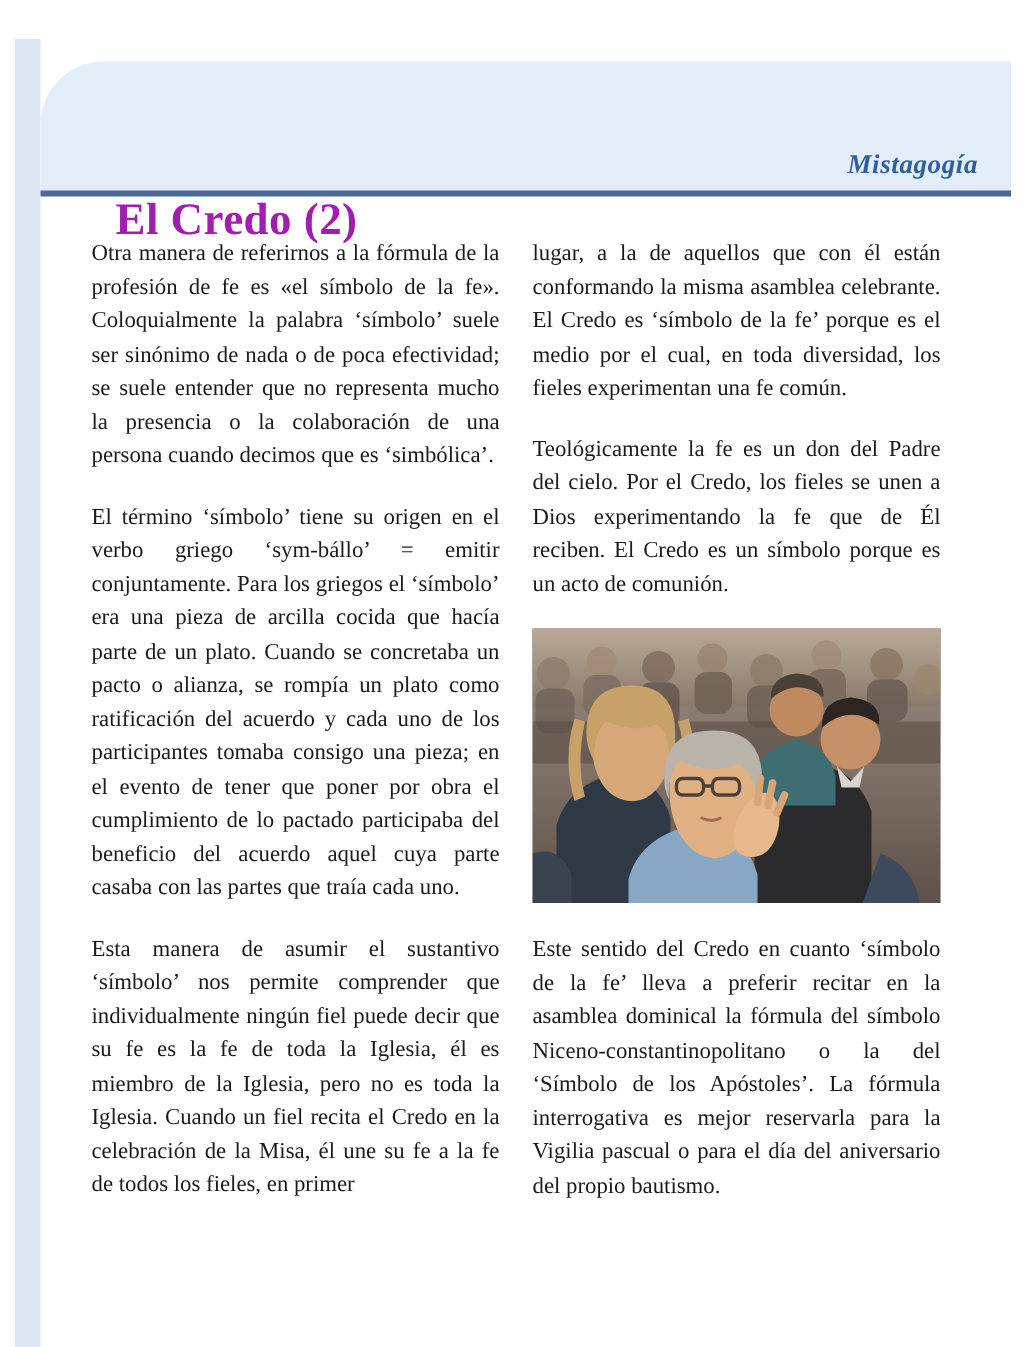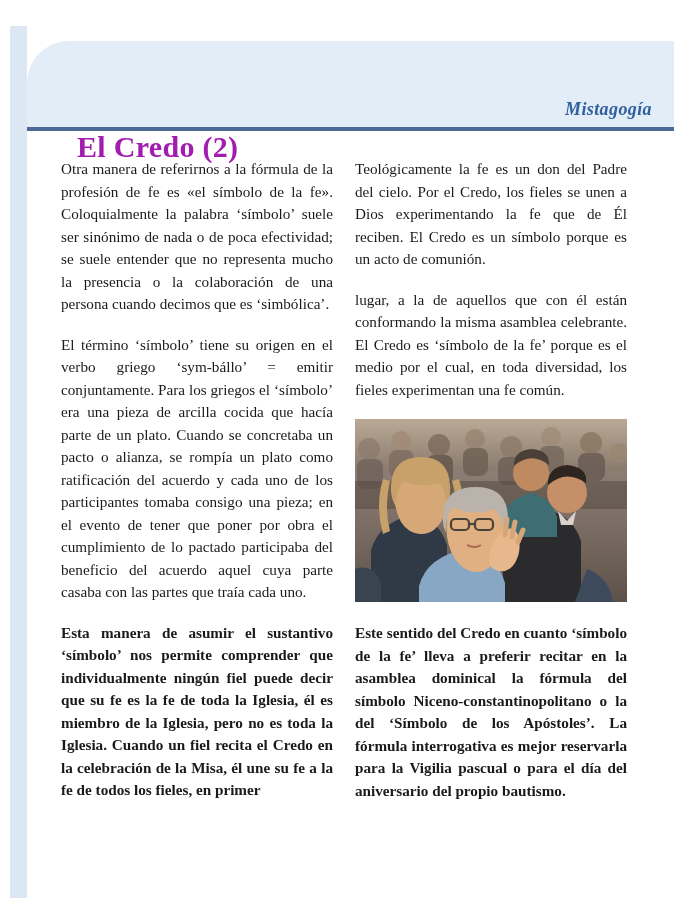--- a/index.html
+++ b/index.html
@@ -96,21 +96,21 @@
   p.para {
     margin: 0 0 18px 0;
     font-family: "Liberation Serif", serif;
     font-size: 15.2px;
     line-height: 22.5px;
     color: #1a1a1a;
     text-align: justify;
     text-justify: inter-word;
     hyphens: none;
   }
-  p.para:last-child { margin-bottom: 0; font-weight: bold; }
+  p.para:last-child { margin-bottom: 0; }
 
   
   .photo {
     position: relative;
     width: 272px;
     height: 183px;
     margin: 6px 0 20px 0;
     overflow: hidden;
     background: #6b5f55;
   }
@@ -130,22 +130,22 @@
 
   <div class="content">
 
     <div class="col col-left">
       <p class="para">Otra manera de referirnos a la fórmula de la profesión de fe es «el símbolo de la fe». Coloquialmente la palabra ‘símbolo’ suele ser sinónimo de nada o de poca efectividad; se suele entender que no representa mucho la presencia o la colaboración de una persona cuando decimos que es ‘simbólica’.</p>
       <p class="para">El término ‘símbolo’ tiene su origen en el verbo griego ‘sym-bállo’ = emitir conjuntamente. Para los griegos el ‘símbolo’ era una pieza de arcilla cocida que hacía parte de un plato. Cuando se concretaba un pacto o alianza, se rompía un plato como ratificación del acuerdo y cada uno de los participantes tomaba consigo una pieza; en el evento de tener que poner por obra el cumplimiento de lo pactado participaba del beneficio del acuerdo aquel cuya parte casaba con las partes que traía cada uno.</p>
       <p class="para">Esta manera de asumir el sustantivo ‘símbolo’ nos permite comprender que individualmente ningún fiel puede decir que su fe es la fe de toda la Iglesia, él es miembro de la Iglesia, pero no es toda la Iglesia. Cuando un fiel recita el Credo en la celebración de la Misa, él une su fe a la fe de todos los fieles, en primer</p>
     </div>
 
     <div class="col col-right">
+      <p class="para">lugar, a la de aquellos que con él están conformando la misma asamblea celebrante. El Credo es ‘símbolo de la fe’ porque es el medio por el cual, en toda diversidad, los fieles experimentan una fe común.</p>
       <p class="para">Teológicamente la fe es un don del Padre del cielo. Por el Credo, los fieles se unen a Dios experimentando la fe que de Él reciben. El Credo es un símbolo porque es un acto de comunión.</p>
-      <p class="para">lugar, a la de aquellos que con él están conformando la misma asamblea celebrante. El Credo es ‘símbolo de la fe’ porque es el medio por el cual, en toda diversidad, los fieles experimentan una fe común.</p>
 
       <div class="photo">
         <svg width="272" height="183" viewBox="0 0 272 183" xmlns="http://www.w3.org/2000/svg" aria-hidden="true">
           <defs>
             <linearGradient id="bgCrowd" x1="0" y1="0" x2="0" y2="1">
               <stop offset="0%" stop-color="#9c8e83"></stop>
               <stop offset="55%" stop-color="#7d6f65"></stop>
               <stop offset="100%" stop-color="#5d5149"></stop>
             </linearGradient>
             <linearGradient id="skyTop" x1="0" y1="0" x2="0" y2="1">

